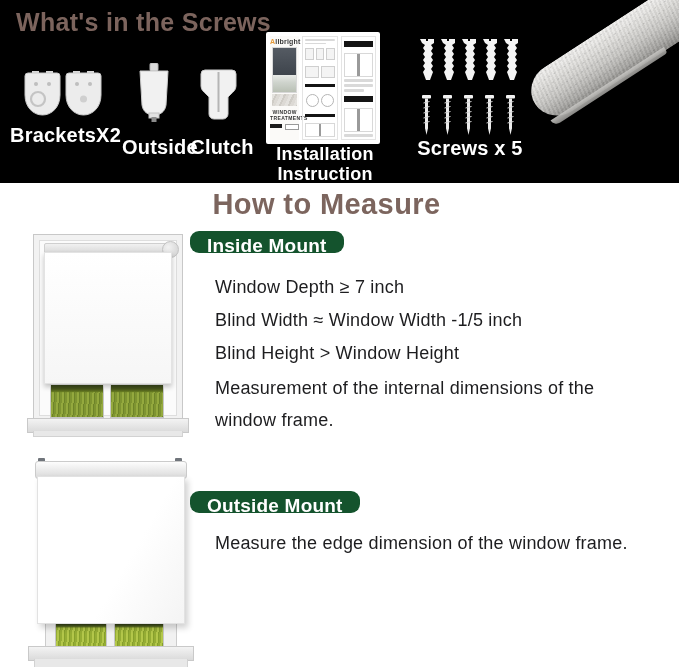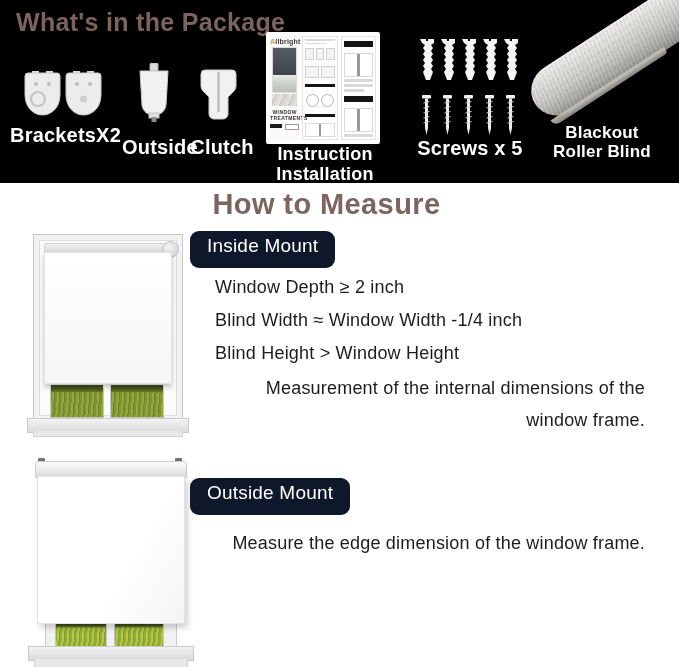--- a/index.html
+++ b/index.html
@@ -57,29 +57,29 @@
             repeating-linear-gradient(100deg, rgba(255,255,255,.07) 0 2px, rgba(0,0,0,.05) 2px 4px),
             linear-gradient(180deg,#efeeec 4%,#dbdad7 32%,#c6c5c2 58%,#a8a7a4 82%,#8a8986 100%);}
   .roller::before{content:""; position:absolute; inset:0; border-radius:inherit; opacity:.45;
           background-image:radial-gradient(circle, rgba(50,50,50,.35) .7px, transparent 1px);
           background-size:6px 7px;}
   .roller::after{content:""; position:absolute; left:4px; bottom:-3px; width:52%; height:7px;
           background:linear-gradient(180deg,#c9c8c5,#979693); border-radius:0 0 6px 14px; opacity:.9;}
   
   .measure-title{position:absolute; left:0; top:188px; width:653px; text-align:center;
                  font-size:29px; font-weight:600; color:#7c655e; letter-spacing:.4px;}
-  .badge{position:absolute; height:37px; line-height:29px; padding:0 17px; border-radius:9px;
-         background:#0f172a; color:#fff; font-size:19px; font-weight:400; letter-spacing:.2px;}
+  .badge{position:absolute; height:22px; line-height:29px; padding:0 17px; border-radius:9px;
+         background:#14532d; color:#fff; font-size:19px; font-weight:700; letter-spacing:.2px;}
   .badge-inside {left:190px; top:231px;}
-  .badge-outside{left:190px; top:478px;}
+  .badge-outside{left:190px; top:491px;}
   .m-text{position:absolute; left:215px; width:455px; color:#1d1d1f;}
   .m-text-inside {top:271px;}
   .m-text-outside{top:525px;}
   .m-line{font-size:18px; line-height:33px; white-space:nowrap; letter-spacing:.2px;}
-  .m-note{font-size:18px; line-height:32px; width:430px; letter-spacing:.2px; margin-top:2px;text-align:right;}
+  .m-note{font-size:18px; line-height:32px; width:430px; letter-spacing:.2px; margin-top:2px;}
   
   .photo{position:absolute;}
   .w1{left:0; top:222px; width:200px; height:222px;}
   .w2{left:0; top:448px; width:200px; height:219px;}
   .w-frame{position:absolute; left:33px; top:12px; width:148px; height:186px;
            background:#fbfbfb; border:1px solid #c8c8c8;
            box-shadow:inset 0 0 0 5px #f2f2f2, inset 0 0 0 6px #dedede;}
   .w-roll{position:absolute; left:44px; top:21px; width:127px; height:12px; border-radius:2px;
           background:linear-gradient(180deg,#f1f1f1,#d0d0d0); border:1px solid #cfcfcf;}
   .w-rollcap{position:absolute; left:162px; top:19px; width:15px; height:15px; border-radius:50%;
@@ -105,21 +105,21 @@
            box-shadow:3px 4px 6px rgba(0,0,0,.18);}
   .w2-underframe{position:absolute; left:45px; top:172px; width:130px; height:28px;
            background:#f1f1f1; border:1px solid #cccccc;}
 </style>
 </head>
 <body>
 
 <div class="canvas">
 
   <div class="banner">
-    <div class="pkg-title">What's in the Package</div>
+    <div class="pkg-title">What's in the Screws</div>
 
     <div class="icon-row brackets-row">
       <svg width="37" height="45" viewBox="0 0 37 45">
         <rect x="8" y="0" width="7" height="4" fill="#d9d9d9"></rect>
           <rect x="22" y="0" width="7" height="4" fill="#d9d9d9"></rect>
         <path d="M4 2 h29 a3 3 0 0 1 3 3 v19 c0 12 -8 20 -17.5 20 S1 36 1 24 V5 a3 3 0 0 1 3 -3 Z" fill="#ececec" stroke="#c9c9c9"></path>
         <circle cx="12" cy="13" r="2" fill="#bfbfbf"></circle>
           <circle cx="25" cy="13" r="2" fill="#bfbfbf"></circle>
         <circle cx="14" cy="28" r="7" fill="none" stroke="#c4c4c4" stroke-width="2.2"></circle>
       </svg>
@@ -188,22 +188,22 @@
         <div class="bk-fig"></div>
         <div class="bk-line"></div>
         <div class="bk-line"></div>
         <div class="bk-line short"></div>
         <div class="bk-bar"></div>
         <div class="bk-fig"></div>
         <div class="bk-line"></div>
       </div>
     </div>
     <div class="pkg-label lbl-instr">
+      <div>Installation</div>
       <div>Instruction</div>
-      <div>Installation</div>
     </div>
 
     <div class="icon-row anchor-row">
       <svg width="16" height="44" viewBox="0 0 16 44">
           <path d="M1 0 h6 v2 h2 V0 h6 v4 l-3 2 2 3 -2 3 2 3 -2 3 2 3 -2 3 2 3 -2 3 2 3 -3 8 h-4 l-3 -8 2 -3 -2 -3 2 -3 -2 -3 2 -3 -2 -3 2 -3 -2 -3 2 -3 -3 -2 Z" fill="#f4f4f4"></path>
         </svg>
       <svg width="16" height="44" viewBox="0 0 16 44">
           <path d="M1 0 h6 v2 h2 V0 h6 v4 l-3 2 2 3 -2 3 2 3 -2 3 2 3 -2 3 2 3 -2 3 2 3 -3 8 h-4 l-3 -8 2 -3 -2 -3 2 -3 -2 -3 2 -3 -2 -3 2 -3 -2 -3 2 -3 -3 -2 Z" fill="#f4f4f4"></path>
         </svg>
       <svg width="16" height="44" viewBox="0 0 16 44">
@@ -274,43 +274,39 @@
             <line x1="1.5" y1="18" x2="7.5" y2="16.5"></line>
             <line x1="1.5" y1="23" x2="7.5" y2="21.5"></line>
             <line x1="1.5" y1="28" x2="7.5" y2="26.5"></line>
           </g>
           <path d="M3 33 L4.5 40 L6 33 Z" fill="#ececec"></path>
         </svg>
     </div>
     <div class="pkg-label lbl-screws">Screws x 5</div>
 
     <div class="roller"></div>
-    <div class="pkg-label lbl-blind">
-      <div>Blackout</div>
-      <div>Roller Blind</div>
-    </div>
   </div>
 
   <div class="measure-title">How to Measure</div>
 
   <div class="photo w1">
     <div class="w-frame"></div>
     <div class="w-roll"></div>
     <div class="w-rollcap"></div>
     <div class="w-blind1"></div>
     <div class="w-pane grass1" style="left:50px; top:162px; width:52px;"></div>
     <div class="w-pane grass1" style="left:110px; top:162px; width:52px;"></div>
     <div class="w-sill" style="left:27px; top:196px; width:160px; height:13px;"></div>
     <div class="w-sill-base" style="left:33px; top:209px; width:148px; height:5px;"></div>
   </div>
 
   <div class="badge badge-inside">Inside Mount</div>
   <div class="m-text m-text-inside">
-    <div class="m-line">Window Depth ≥ 2 inch</div>
-    <div class="m-line">Blind Width ≈ Window Width -1/4 inch</div>
+    <div class="m-line">Window Depth ≥ 7 inch</div>
+    <div class="m-line">Blind Width ≈ Window Width -1/5 inch</div>
     <div class="m-line">Blind Height &gt; Window Height</div>
     <div class="m-note">Measurement of the internal dimensions of the window frame.</div>
   </div>
 
   <div class="photo w2">
     <div class="w2-pin" style="left:38px;"></div>
     <div class="w2-pin" style="left:175px;"></div>
     <div class="w2-roll"></div>
     <div class="w2-underframe"></div>
     <div class="w-pane grass2" style="left:55px; top:175px; width:50px; height:23px;"></div>

